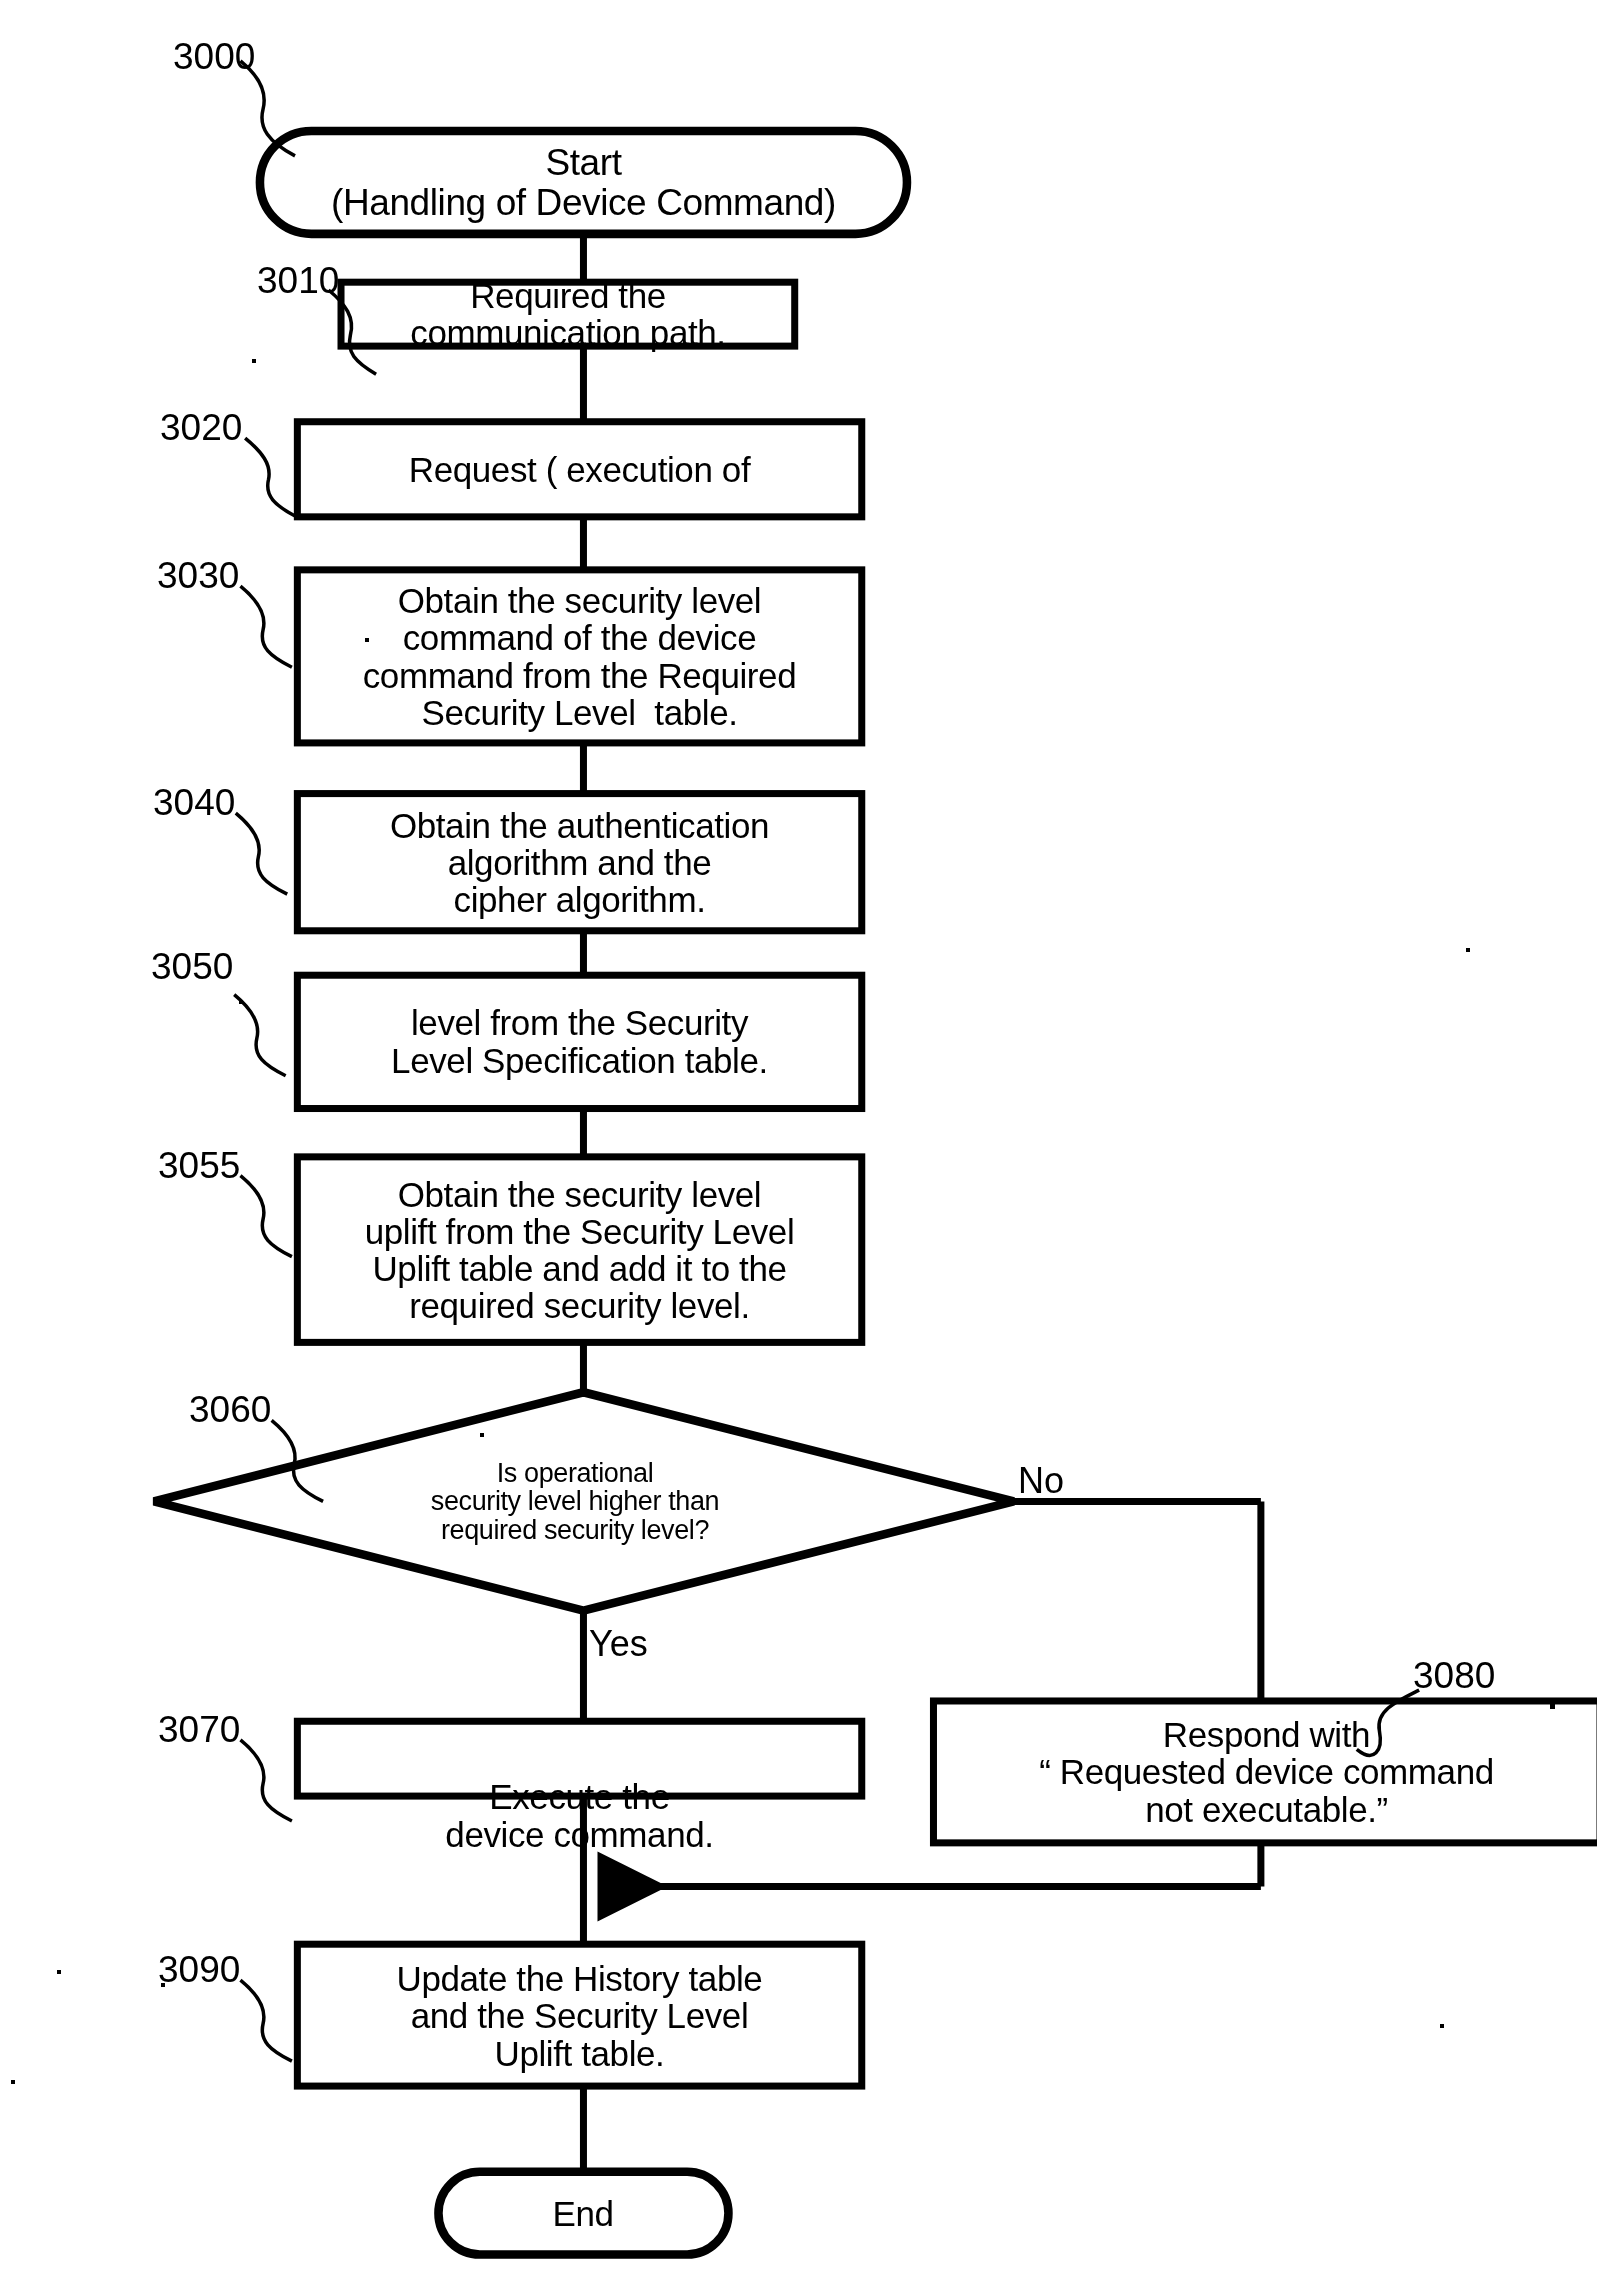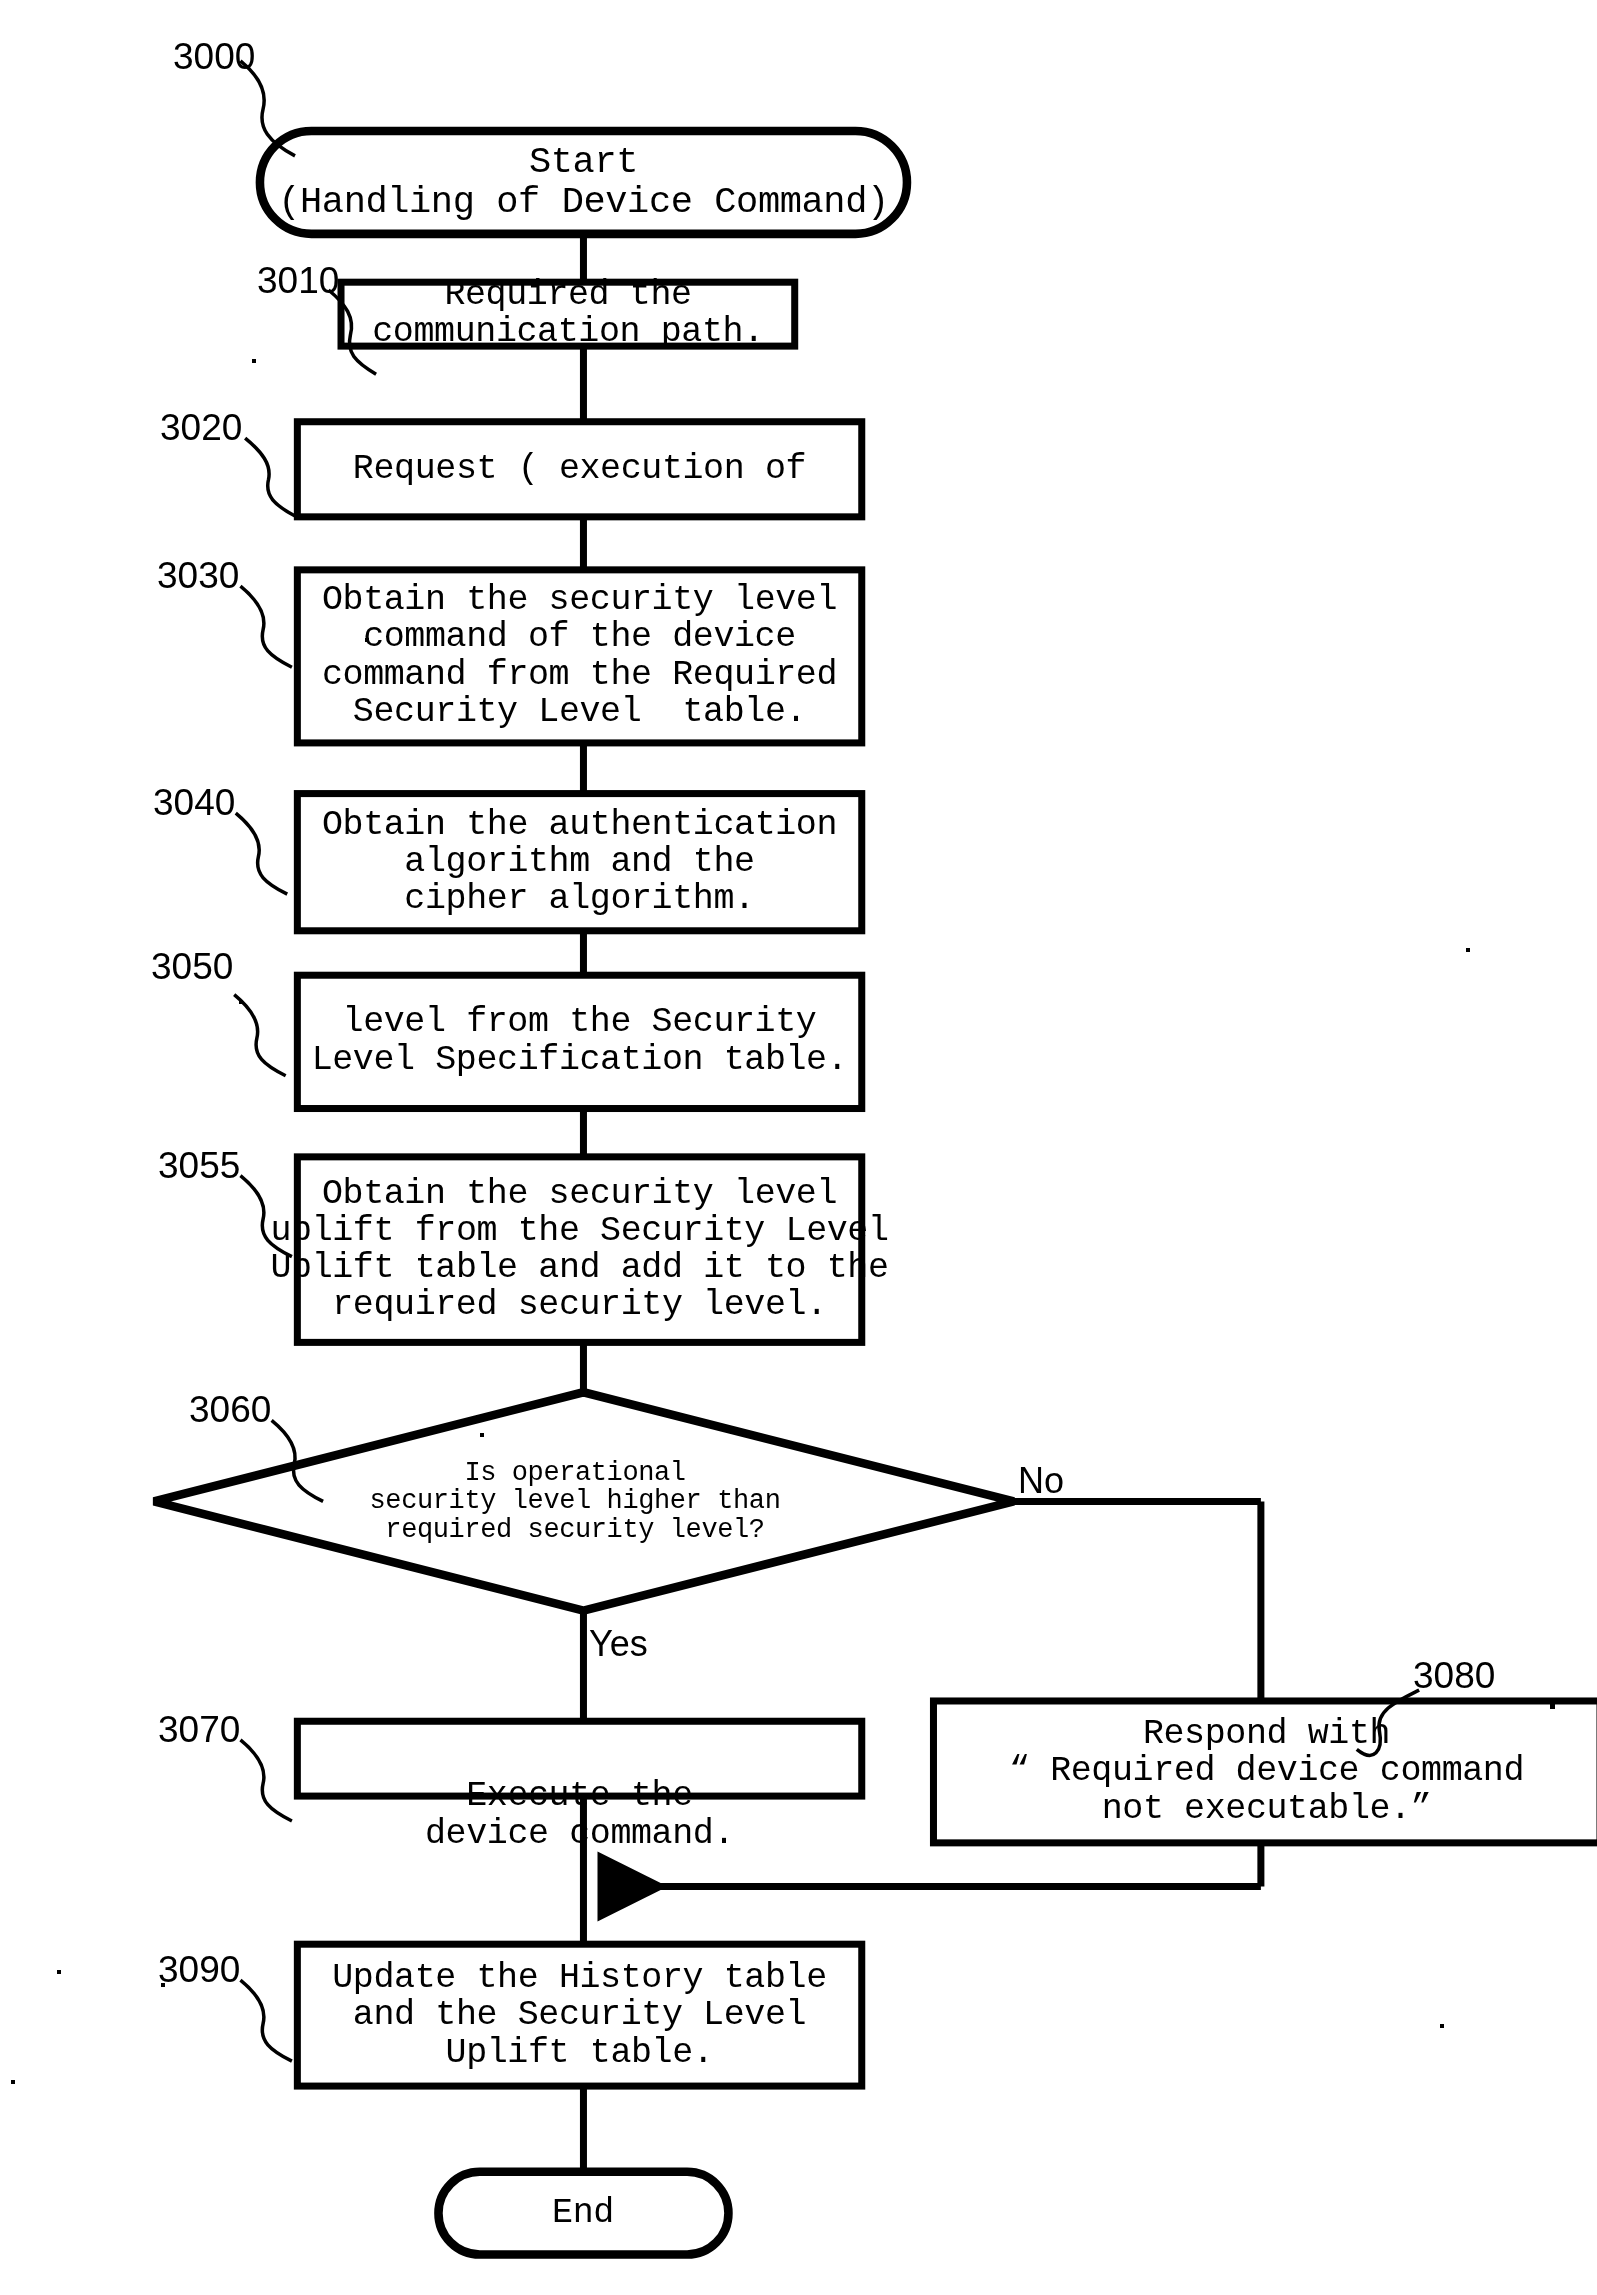--- a/index.html
+++ b/index.html
@@ -26,21 +26,21 @@
   }
   
   .node-label {
     position: absolute;
     display: flex;
     flex-direction: column;
     align-items: center;
     justify-content: center;
     text-align: center;
     color: #000000;
-    font-family: Liberation Mono, monospace;
+    font-family: Liberation Sans, sans-serif;
     line-height: 1.06;
     letter-spacing: -0.4px;
     white-space: pre;
     pointer-events: none;
   }
   .node-label .ln { display: block; }
 
   .ref-num {
     position: absolute;
     color: #000000;
@@ -202,21 +202,21 @@
     <span class="ln">required security level?</span>
   </div>
 
   <div class="node-label" style="left:297px; top:1778px; width:565px; height:75px; font-size:35px;">
     <span class="ln">Execute the</span>
     <span class="ln">device command.</span>
   </div>
 
   <div class="node-label" style="left:933px; top:1701px; width:667px; height:142px; font-size:35px;">
     <span class="ln">Respond with</span>
-    <span class="ln">“ Required device command</span>
+    <span class="ln">“ Requested device command</span>
     <span class="ln">not executable.”</span>
   </div>
 
   <div class="node-label" style="left:297px; top:1945px; width:565px; height:142px; font-size:35px;">
     <span class="ln">Update the History table</span>
     <span class="ln">and the Security Level</span>
     <span class="ln">Uplift table.</span>
   </div>
 
   <div class="node-label" style="left:438px; top:2172px; width:290px; height:83px; font-size:35px;">

